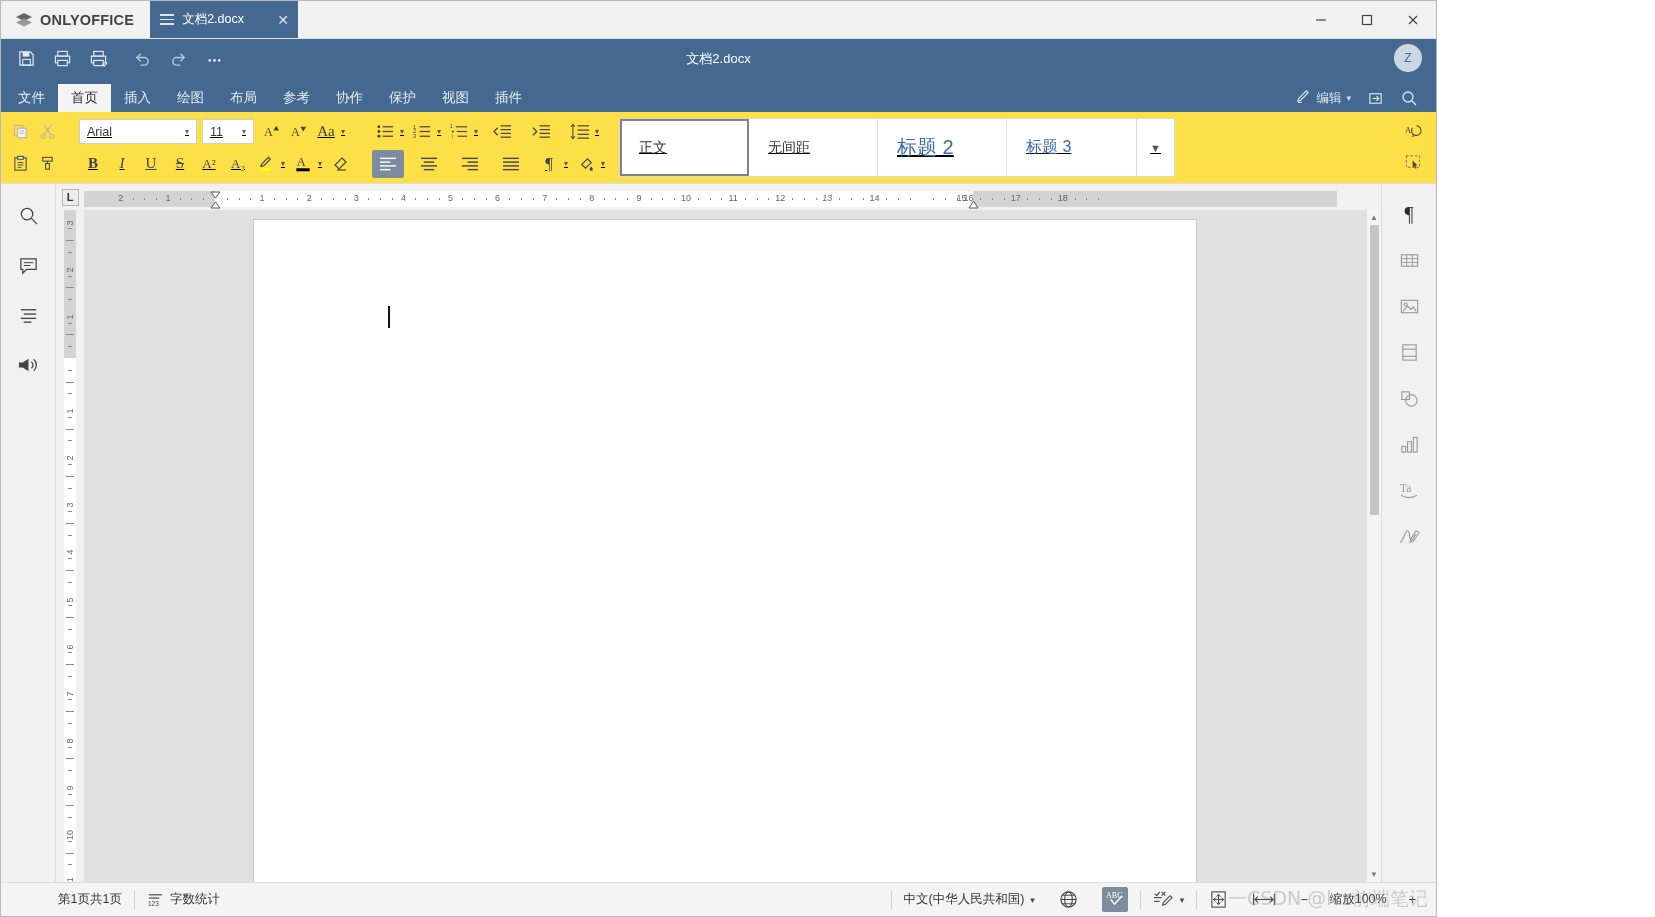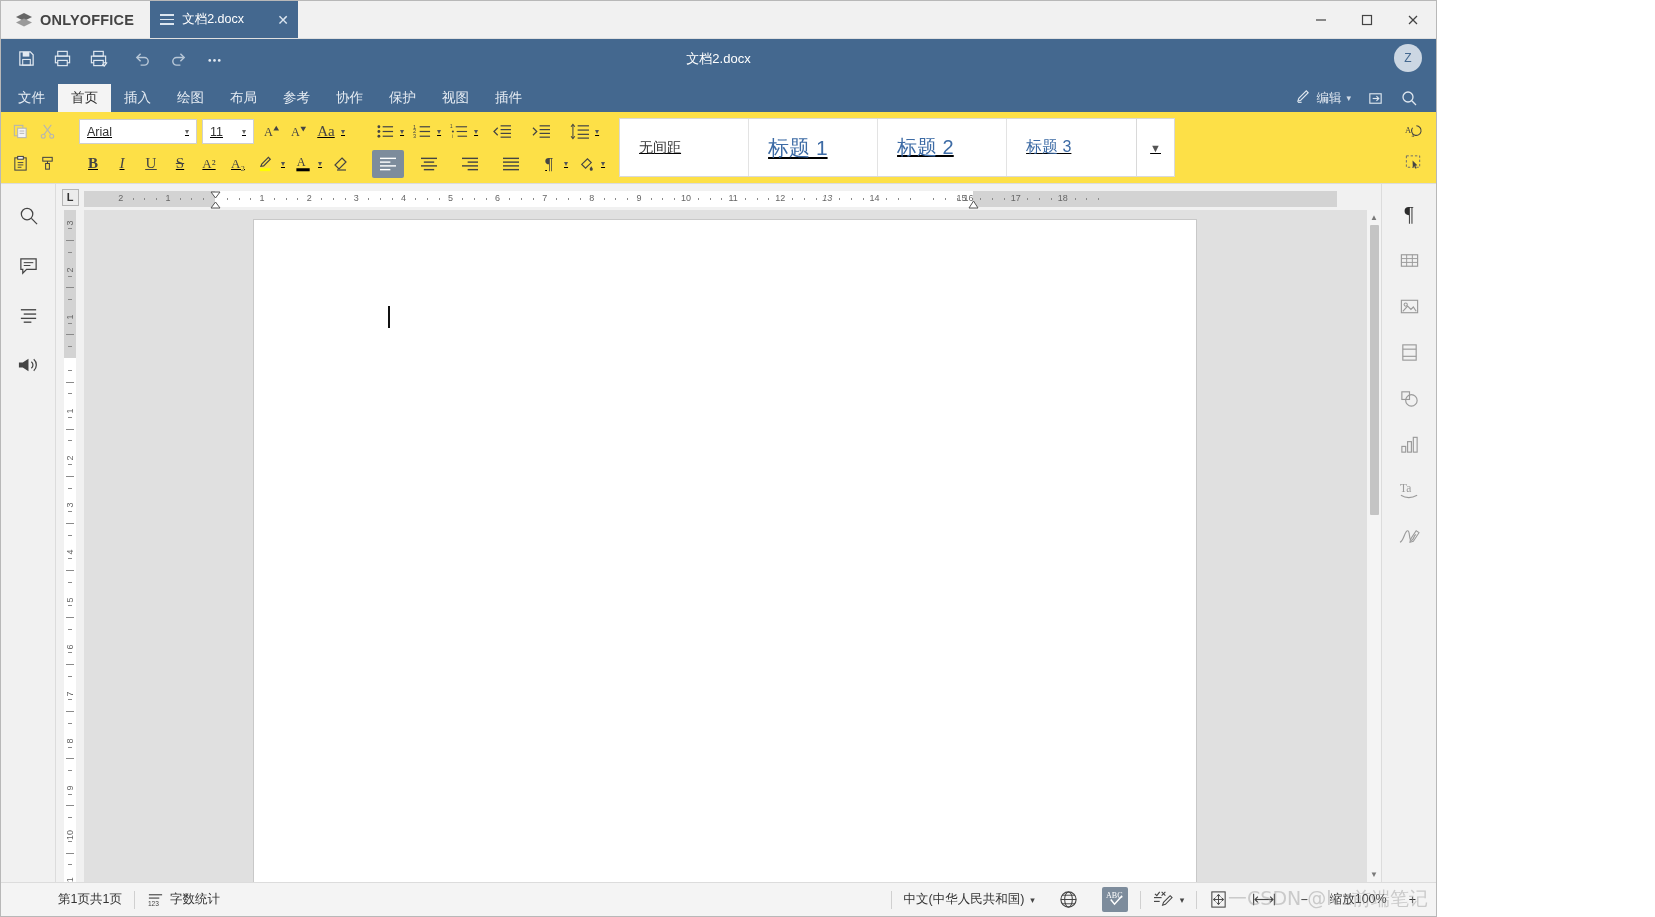--- a/index.html
+++ b/index.html
@@ -609,22 +609,22 @@
                 <path d="M5 11l6-6 4 4-6 6z" fill="none" stroke="#444" stroke-width="1.2"></path>
                 <path d="M15 13c1 1.5 1.6 2.3 1.6 3a1.6 1.6 0 0 1-3.2 0c0-.7.6-1.5 1.6-3z" fill="#444"></path>
               </svg>
           </div>
           <div class="ddarrow">▾</div>
         </div>
       </div>
     </div>
 
     <div class="styles">
+      <div class="style-item active">正文</div>
       <div class="style-item">无间距</div>
-      <div class="style-item h1">标题 1</div>
       <div class="style-item h2">标题 2</div>
       <div class="style-item h3">标题 3</div>
     </div>
     <div class="styles-more">
       <span>▼</span>
     </div>
 
     <div class="tb-right">
       <div class="ibtn">
         <svg width="19" height="19" viewBox="0 0 20 20">

